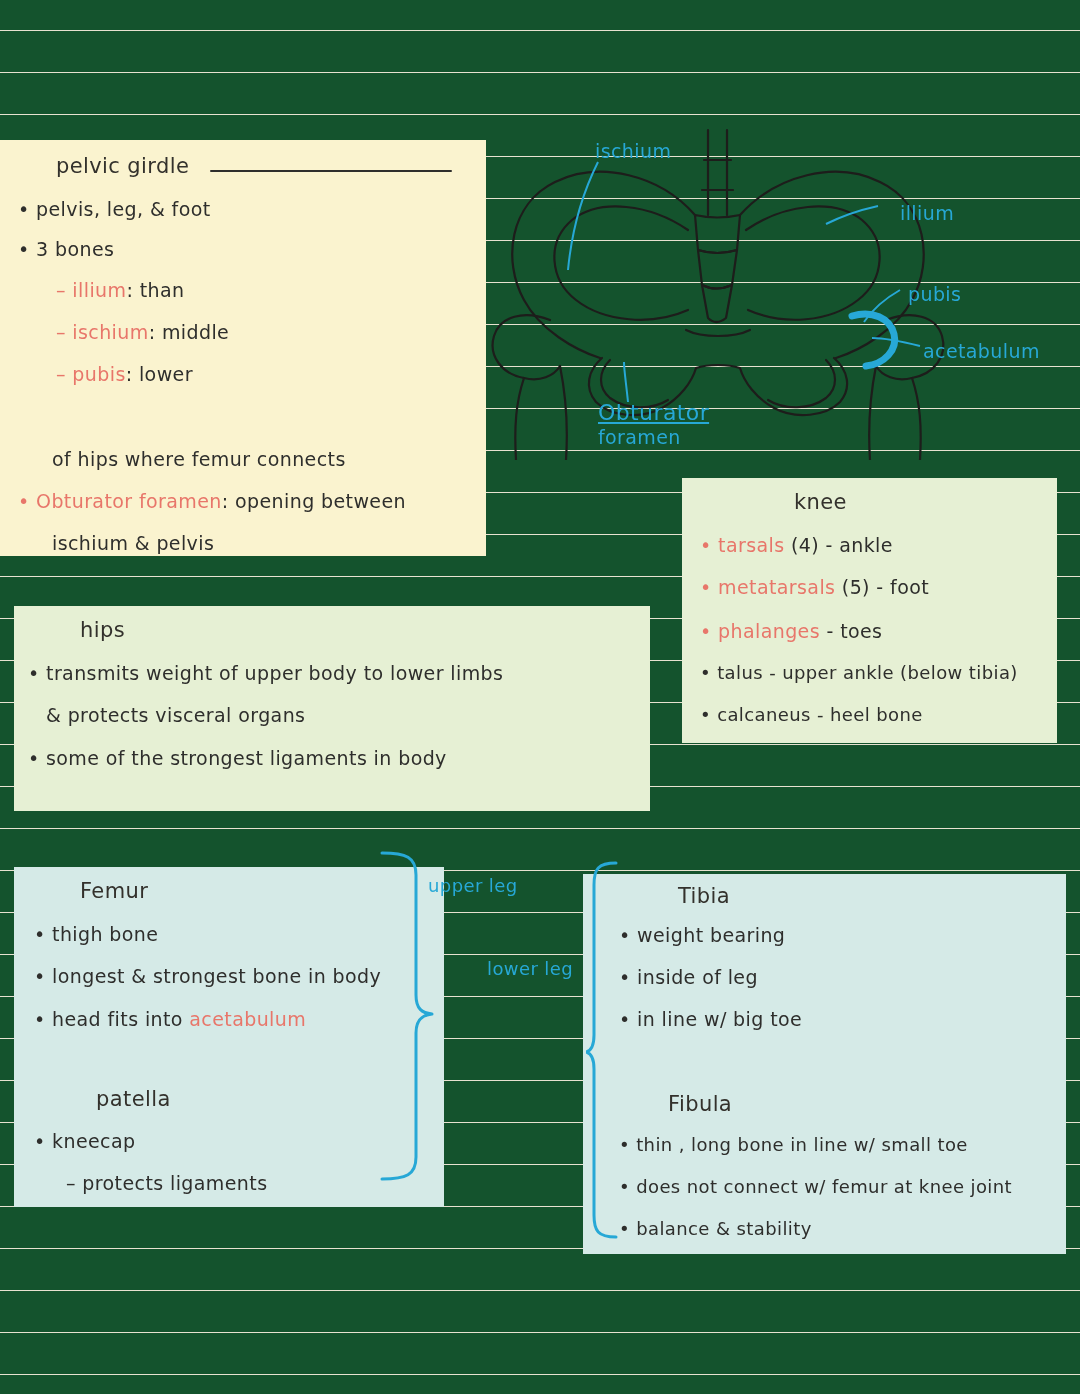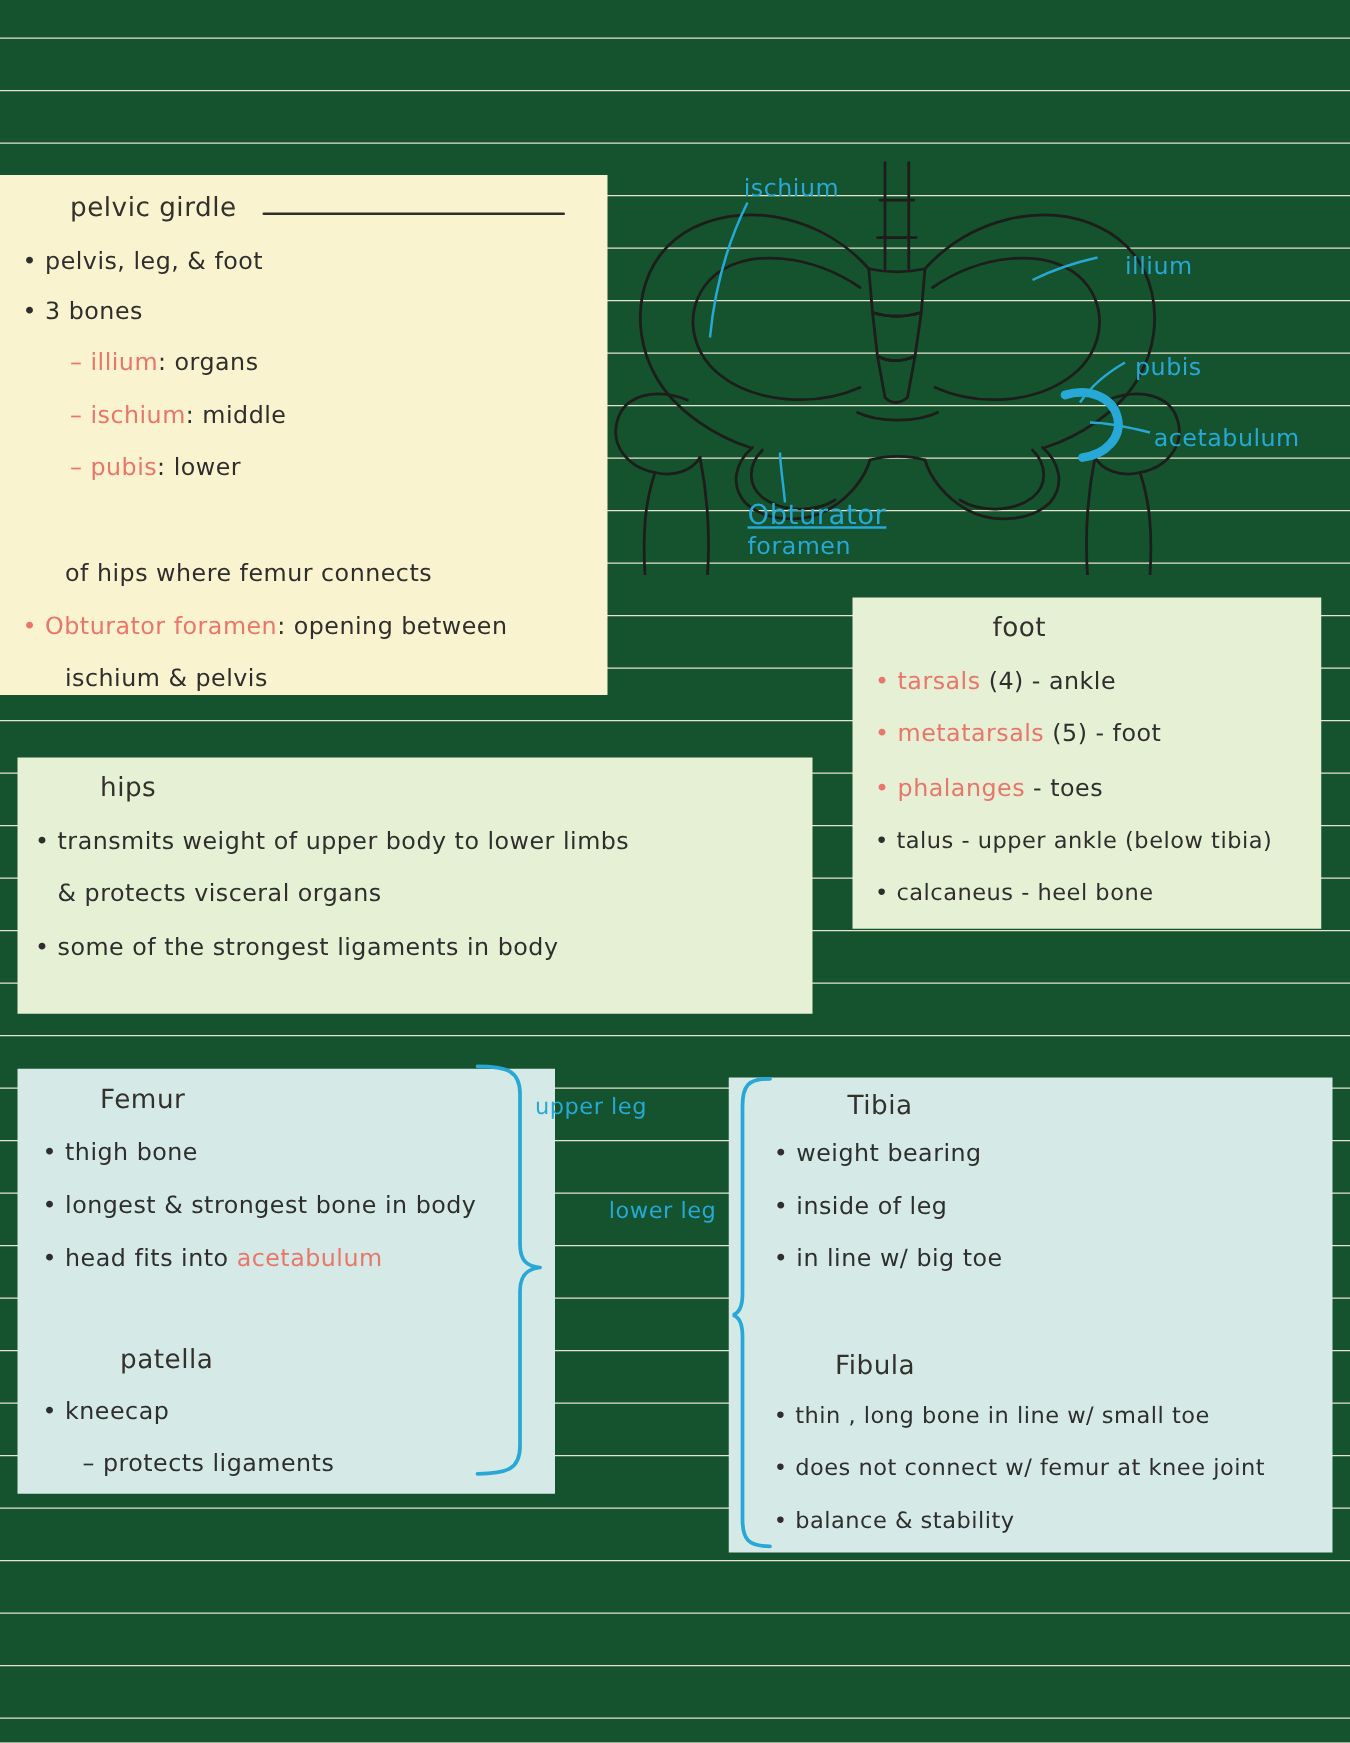--- a/index.html
+++ b/index.html
@@ -29,21 +29,21 @@
     background: #e8e2d0;
   }
 
   
   .block {
     position: absolute;
     box-sizing: border-box;
   }
   .yellow { background: #faf3cf; }
   .green  { background: #e6f0d4; }
-  .blue   { background: #d5eae7; }
+  .blue   { background: #d5eae7; margin-top: 12px; }
 
   .hand {
     font-family: "DejaVu Sans", sans-serif;
     color: #2b2b2b;
     letter-spacing: 0.4px;
   }
   .title {
     font-size: 21px;
     color: #33312c;
   }
@@ -119,21 +119,21 @@
     <div class="underline-stroke" style="left:210px; top:30px; width:242px;"></div>
 
     <div class="hand line abs" style="left:18px; top:60px;">
       <span class="bullet">pelvis, leg, &amp; foot</span>
     </div>
     <div class="hand line abs" style="left:18px; top:100px;">
       <span class="bullet">3  bones</span>
     </div>
 
     <div class="hand line abs" style="left:56px; top:141px;">
-      <span class="dash red">illium</span><span>: organs</span>
+      <span class="dash red">illium</span><span>: than</span>
     </div>
     <div class="hand line abs" style="left:56px; top:183px;">
       <span class="dash red">ischium</span><span>: middle</span>
     </div>
     <div class="hand line abs" style="left:56px; top:225px;">
       <span class="dash red">pubis</span><span>: lower</span>
     </div>
 
     <div class="hand line abs" style="left:52px; top:310px;">of hips where  femur  connects</div>
 
@@ -192,21 +192,21 @@
 
     <div class="hand blue-ink abs" style="left:115px; top:20px; font-size:19px;">ischium</div>
     <div class="hand blue-ink abs" style="left:420px; top:82px; font-size:19px;">illium</div>
     <div class="hand blue-ink abs" style="left:428px; top:163px; font-size:19px;">pubis</div>
     <div class="hand blue-ink abs" style="left:443px; top:220px; font-size:19px;">acetabulum</div>
     <div class="hand blue-ink abs" style="left:118px; top:280px; font-size:22px;text-decoration:underline;">Obturator</div>
     <div class="hand blue-ink abs" style="left:118px; top:306px; font-size:19px;">foramen</div>
   </div>
 
   <div class="block green" style="left:682px; top:478px; width:375px; height:265px;">
-    <div class="hand title abs" style="left:112px; top:12px;">foot</div>
+    <div class="hand title abs" style="left:112px; top:12px;">knee</div>
 
     <div class="hand line abs" style="left:18px; top:58px;">
       <span class="bullet red">tarsals</span><span> (4) - ankle</span>
     </div>
     <div class="hand line abs" style="left:18px; top:100px;">
       <span class="bullet red">metatarsals</span><span> (5) - foot</span>
     </div>
     <div class="hand line abs" style="left:18px; top:144px;">
       <span class="bullet red">phalanges</span><span> - toes</span>
     </div>

